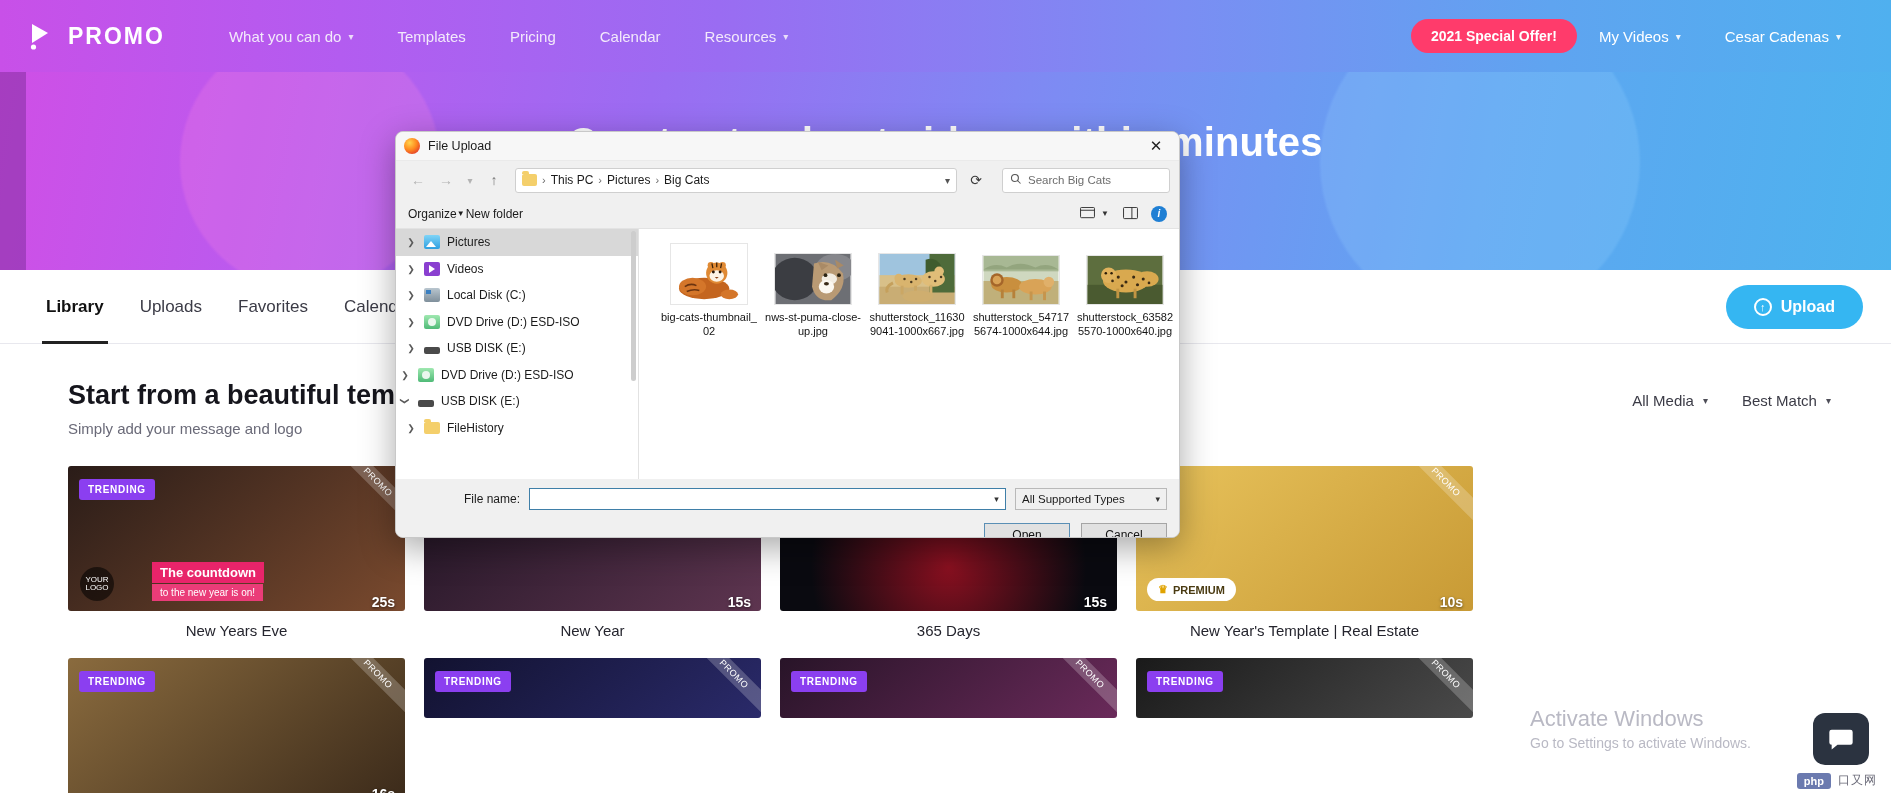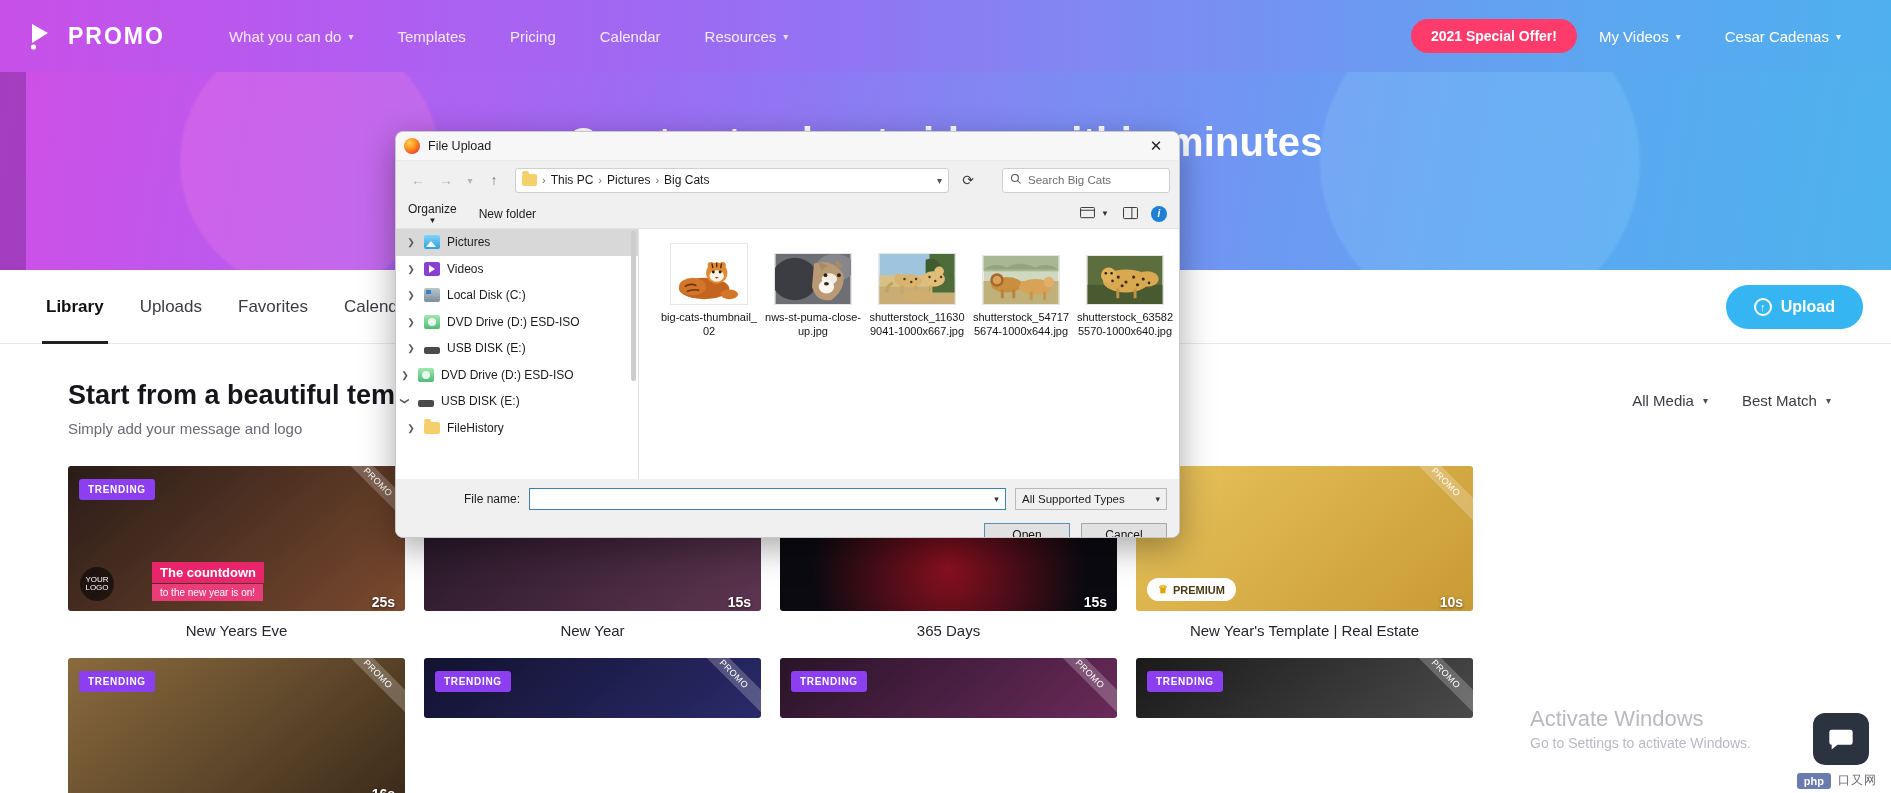--- a/index.html
+++ b/index.html
@@ -138,28 +138,28 @@
     display:flex; align-items:center; padding:0 6px; gap:5px; margin-left:6px; margin-right:5px;
   }
   .folder-ico { width:15px; height:12px; background:#f4cf6b; border-radius:2px 2px 2px 2px; position:relative; }
   .folder-ico::before{content:"";position:absolute;left:0;top:-3px;width:7px;height:3px;background:#f4cf6b;border-radius:2px 2px 0 0;}
   .crumb { font-size:12px; color:#1b1b1b; cursor:pointer; }
   .crumb-sep { color:#6a6a6a; font-size:11px; }
   .addr-caret { margin-left:auto; color:#555; font-size:10px; cursor:pointer; }
   .refresh { width:24px; height:24px; display:flex; align-items:center; justify-content:center; color:#3b3b3b; font-size:14px; cursor:pointer;}
   .search-box {
     width:168px; height:25px; background:#fff; border:1px solid #cfcfcf; border-radius:3px;
-    display:flex; align-items:center; gap:6px; padding:0 7px; margin-left:20px;
+    display:flex; align-items:center; gap:6px; padding:0 7px; margin-left:12px;
   }
   .search-box input { border:none; outline:none; font-size:11.5px; width:100%; color:#1b1b1b; font-family:"Liberation Sans",sans-serif;}
   .search-box input::placeholder{ color:#6d6d6d; }
 
   
   #dlg-toolbar { height:30px; display:flex; align-items:center; padding:0 12px; gap:0; border-bottom:1px solid #e3e3e3; }
-  .tb-item { font-size:12px; color:#1b1b1b; padding:0 22px 0 0; display:flex; align-items:center; cursor:pointer;flex-direction:column; }
+  .tb-item { font-size:12px; color:#1b1b1b; padding:0 1px 0 0; display:flex; align-items:center; cursor:pointer; }
   .tb-right { margin-left:auto; display:flex; align-items:center; gap:10px; }
   .tb-ico { width:22px; height:20px; display:flex; align-items:center; justify-content:center; cursor:pointer; color:#2a2a2a; }
   .info-ico { width:16px; height:16px; border-radius:50%; background:#1f7fd4; color:#fff; font-size:10px; font-weight:bold;
     display:flex; align-items:center; justify-content:center; cursor:pointer; font-style:italic;}
 
   
   #dlg-main { display:flex; height:250px; background:#fff; }
   #tree { width:243px; background:#fff; border-right:1px solid #e2e2e2; overflow:hidden; position:relative; }
   .tree-row { height:26.5px; display:flex; align-items:center; gap:7px; padding-left:9px; cursor:pointer; font-size:12px; }
   .tree-row.sel { background:#d8d8d8; }

